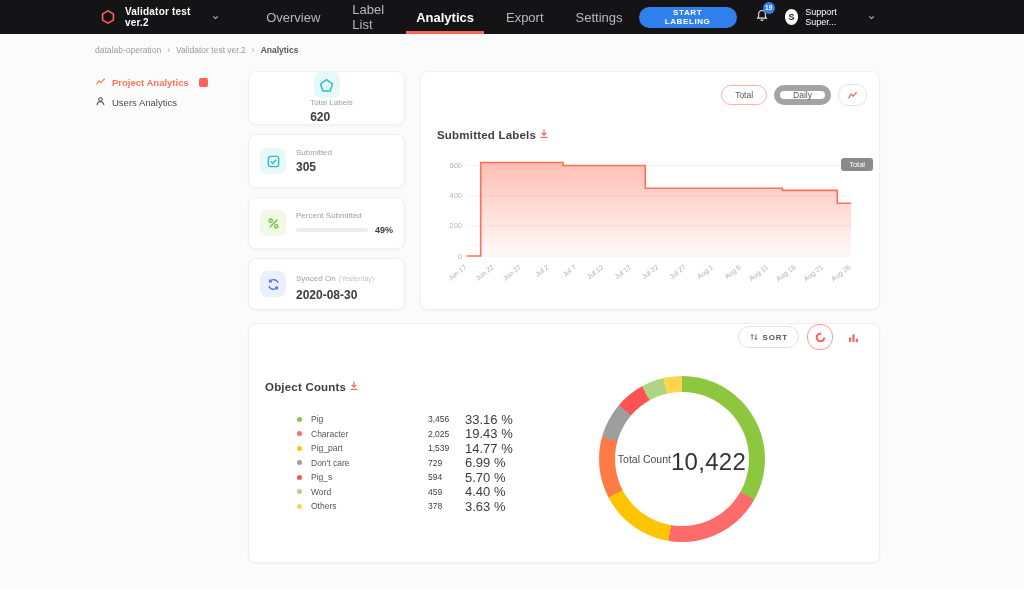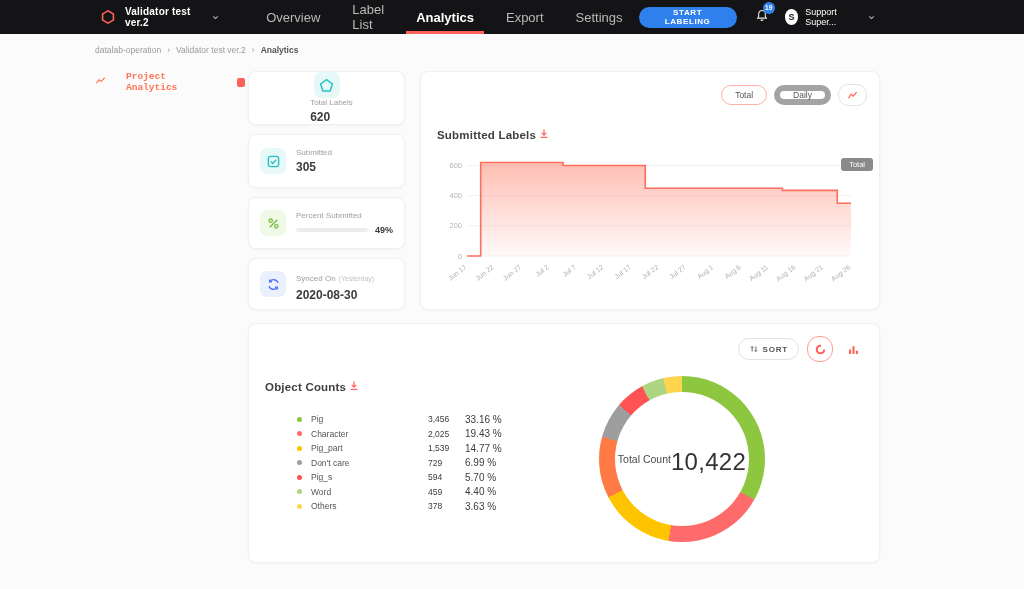--- a/index.html
+++ b/index.html
@@ -26,21 +26,21 @@
   .user{display:inline-flex;align-items:center;margin-left:16px;cursor:pointer;}
   .avatar{width:16px;height:16px;border-radius:50%;background:#fff;color:#222;font-size:9px;font-weight:700;
           display:flex;align-items:center;justify-content:center;}
   .uname{color:#fff;font-size:9px;margin-left:7px;}
   
   .breadcrumb{position:absolute;left:95px;top:45px;font-size:8.5px;color:#9a9a9a;display:flex;gap:6px;align-items:center;}
   .bc{cursor:pointer;}
   .bc.current{color:#555;font-weight:700;}
   
   .sidebar{position:absolute;left:95px;top:72px;width:150px;}
-  .side-item{display:flex;align-items:center;gap:20px;height:20px;font-size:9.5px;color:#4a4a4a;cursor:pointer;font-family:Liberation Mono, monospace;}
+  .side-item{display:flex;align-items:center;gap:6px;height:20px;font-size:9.5px;color:#4a4a4a;cursor:pointer;}
   .side-item.active{color:#ff7555;font-weight:700;}
   .mini-badge{width:9px;height:9px;border-radius:2px;background:#ff625a;margin-left:4px;}
   
   .card{position:absolute;background:#fff;border:1px solid #f0f0f0;border-radius:8px;
         box-shadow:0 1px 3px rgba(0,0,0,.04);box-sizing:border-box;}
   .stat1{left:248px;top:71px;width:157px;height:54px;flex-direction:column;}
   .stat2{left:248px;top:134px;width:157px;height:54px;}
   .stat3{left:248px;top:197px;width:157px;height:52px;}
   .stat4{left:248px;top:258px;width:157px;height:52px;}
   .stat-card{display:flex;align-items:center;padding:0 11px;}
@@ -68,30 +68,30 @@
   .icon-btn{width:27px;height:20px;border-radius:10px;border:1px solid #e3e3e3;background:#fff;display:inline-flex;
             align-items:center;justify-content:center;cursor:pointer;}
   .icon-btn.round{width:24px;height:24px;border-radius:12px;}
   .icon-btn.active{border-color:#ff9b92;}
   .icon-btn.noborder{border:none;}
   #area-svg{position:absolute;left:16px;top:76px;}
   .series-badge{position:absolute;right:6px;top:86px;background:#8a8a8a;color:#fff;font-size:7.5px;
                 padding:2px 8px;border-radius:3px;}
   
   .oc-card{left:248px;top:323px;width:632px;height:240px;}
-  .oc-controls{position:absolute;right:14px;top:12px;display:flex;gap:8px;align-items:center;}
+  .oc-controls{position:absolute;right:14px;top:0;display:flex;gap:8px;align-items:center;}
   .sort-btn{height:22px;padding:0 10px;border-radius:11px;border:1px solid #e3e3e3;background:#fff;
             font-size:8px;letter-spacing:.8px;color:#555;font-weight:700;display:inline-flex;align-items:center;gap:4px;
             cursor:pointer;font-family:inherit;}
   #legend-body{position:absolute;left:48px;top:88px;width:245px;}
   .legend-row{display:flex;align-items:center;height:14.5px;cursor:pointer;}
   .dot{width:5px;height:5px;border-radius:50%;flex:0 0 5px;margin-right:9px;}
   .l-lab{flex:0 0 117px;font-size:8.5px;color:#555;}
   .l-val{flex:0 0 37px;font-size:8.5px;color:#3c3c3c;}
-  .l-pct{font-size:10px;color:#3c3c3c;}
+  .l-pct{font-size:13px;color:#3c3c3c;}
   .donut{position:absolute;left:350px;top:52px;width:166px;height:166px;border-radius:50%;}
   .donut-inner{position:absolute;inset:16px;background:#fff;border-radius:50%;display:flex;flex-direction:row;
                align-items:center;justify-content:center;}
   .donut-label{font-size:10.5px;color:#4a4a4a;}
   .donut-value{font-size:24px;color:#333;margin-top:6px;letter-spacing:.3px;}
 </style>
 </head>
 <body>
 
 <div class="screen">
@@ -149,20 +149,29 @@
 
   <aside class="sidebar">
     <div class="side-item active">
       <span>
         <svg width="11" height="11" viewBox="0 0 16 16">
             <polyline points="2,12 6,7 9,9.5 14,4" fill="none" stroke="#ff7555" stroke-width="1.7"></polyline>
           </svg>
       </span>
       <span>Project Analytics</span>
       <span class="mini-badge"></span>
+    </div>
+    <div class="side-item">
+      <span>
+        <svg width="11" height="11" viewBox="0 0 16 16">
+            <circle cx="8" cy="5" r="2.6" fill="none" stroke="#4a4a4a" stroke-width="1.5"></circle>
+            <path d="M3 13.5a5 5 0 0 1 10 0" fill="none" stroke="#4a4a4a" stroke-width="1.5"></path>
+          </svg>
+      </span>
+      <span>Users Analytics</span>
     </div>
   </aside>
 
   <section class="card stat1 stat-card">
     <span class="chip teal">
       <svg width="15" height="15" viewBox="0 0 16 16">
           <polygon points="8,1.8 14.3,6.4 11.9,13.8 4.1,13.8 1.7,6.4" fill="none" stroke="#27c2c2" stroke-width="1.6"></polygon>
         </svg>
     </span>
     <span class="stat-txt">

